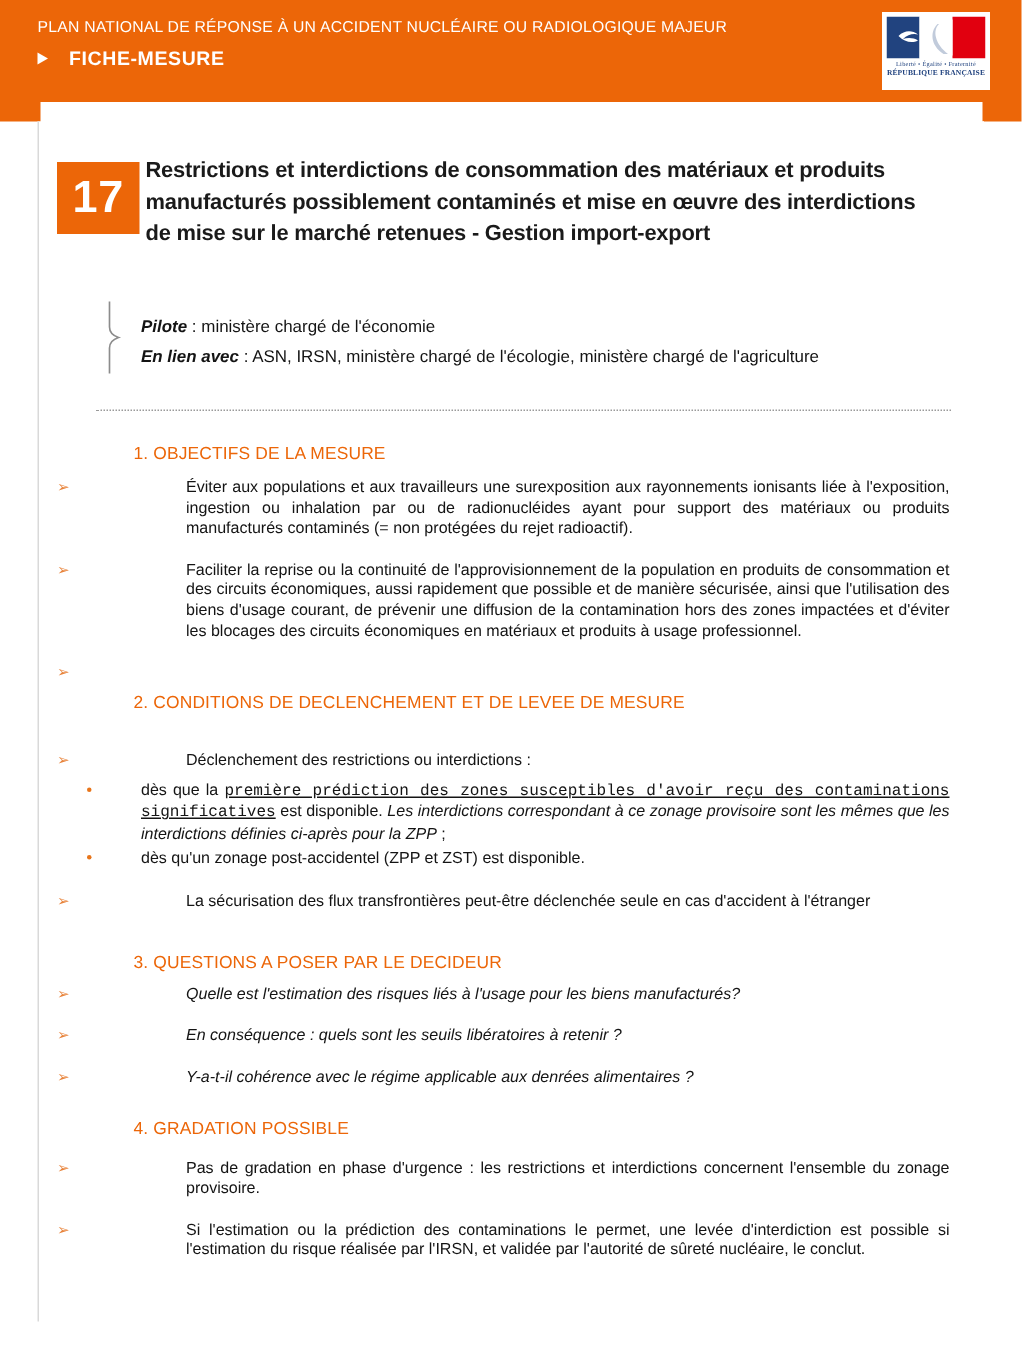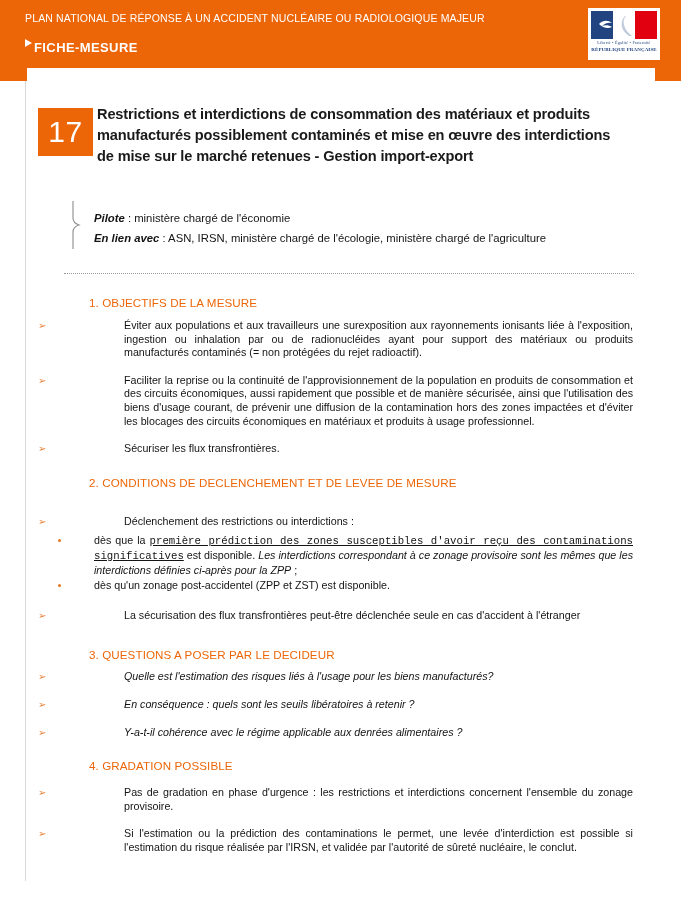--- a/index.html
+++ b/index.html
@@ -62,25 +62,25 @@
     font-size: 10.5px;
     letter-spacing: 0.15px;
     line-height: 14px;
     white-space: nowrap;
   }
   .header-line2 {
     font-size: 13px;
     font-weight: bold;
     letter-spacing: 0.4px;
     line-height: 18px;
-    margin-top: 14px;
+    margin-top: 5px;
     white-space: nowrap;
     display: flex;
-    align-items: flex-start;
-    gap: 2px;
+    align-items: center;
+    gap: 14px;
   }
   .tri {
     display: inline-block;
     width: 0;
     height: 0;
     border-left: 7px solid #ffffff;
     border-top: 4.5px solid transparent;
     border-bottom: 4.5px solid transparent;
   }
 
@@ -145,21 +145,21 @@
     position: absolute;
     left: 12px;
     top: 0px;
     width: 55px;
     height: 48px;
     background: #EC6608;
     color: #ffffff;
     font-size: 30px;
     line-height: 48px;
     text-align: center;
-    font-weight: normal;
+    font-weight: bold;
     letter-spacing: 0.5px;
   }
   .title-text {
     position: absolute;
     left: 71px;
     top: -4px;
     width: 520px;
     font-size: 14.6px;
     font-weight: bold;
     line-height: 21px;
@@ -340,21 +340,20 @@
             <div class="li-wrap">Éviter aux populations et aux travailleurs une surexposition aux rayonnements ionisants liée à l'exposition, ingestion ou inhalation par ou de radionucléides ayant pour support des matériaux ou produits manufacturés contaminés (= non protégées du rejet radioactif).</div>
           </li>
           <div class="gap-md"></div>
           <li>
             <span class="arrow">➢</span>
             <div class="li-wrap">Faciliter la reprise ou la continuité de l'approvisionnement de la population en produits de consommation et des circuits économiques, aussi rapidement que possible et de manière sécurisée, ainsi que l'utilisation des biens d'usage courant, de prévenir une diffusion de la contamination hors des zones impactées et d'éviter les blocages des circuits économiques en matériaux et produits à usage professionnel.</div>
           </li>
           <div class="gap-md"></div>
           <li>
             <span class="arrow">➢</span>
-            <div class="li-wrap">Sécuriser les flux transfrontières.</div>
           </li>
         </ul>
       </div>
 
       <div class="gap-lg"></div>
 
       <div class="section">
         <div class="section-title">2. CONDITIONS DE DECLENCHEMENT ET DE LEVEE DE MESURE</div>
         <div class="gap-xl"></div>
         <ul class="lvl1">

